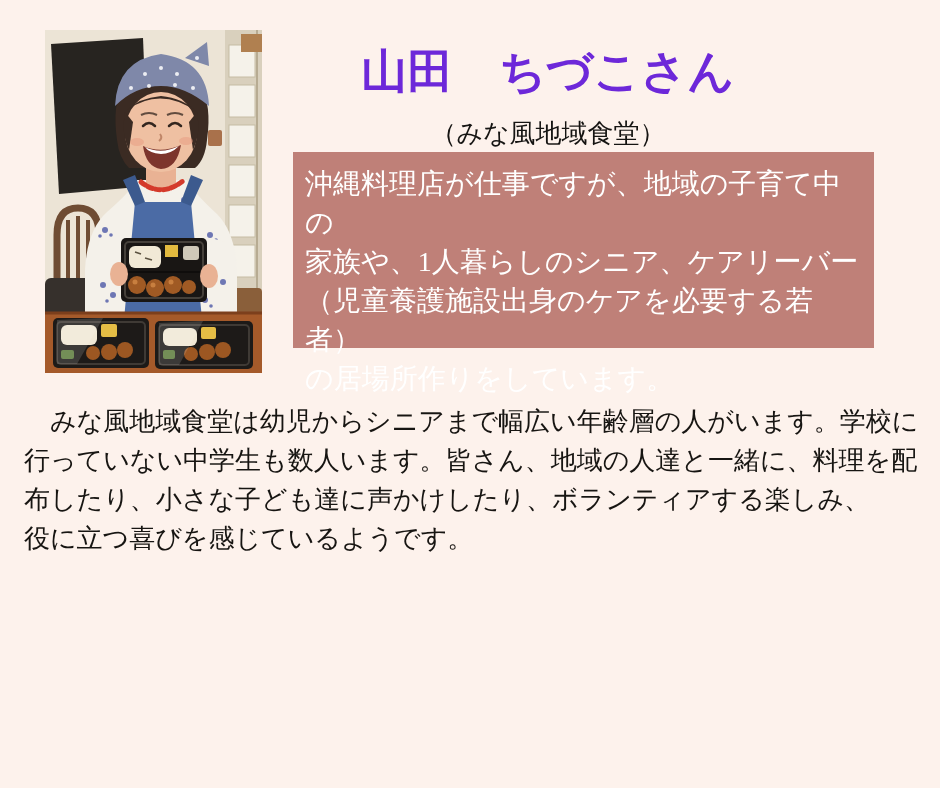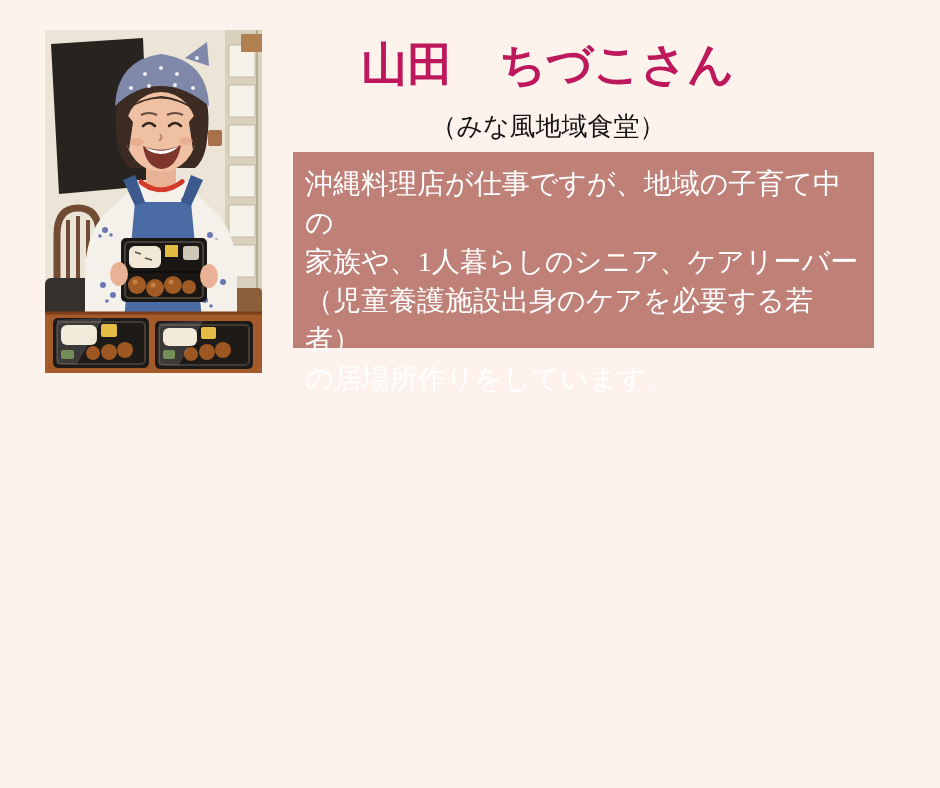--- a/index.html
+++ b/index.html
@@ -15,25 +15,25 @@
     position: absolute; left: 45px; top: 30px;
     width: 217px; height: 343px;
   }
   .photo svg { display: block; }
   .header {
     position: absolute; left: 248px; top: 28px; width: 600px;
     text-align: center;
     font-family: "Liberation Sans", "DejaVu Sans", sans-serif;
   }
   .name {
-    margin: 9px;
+    margin: 16px;
     font-size: 46px;
     font-weight: 600;
     line-height: 1.18;
-    color: #be185d;
+    color: #6d28d9;
   }
   .org {
     margin-top: 18px;
     font-size: 26px;
     font-weight: 500;
     color: #151412;
   }
   .intro-box {
     position: absolute; left: 293px; top: 152px;
     width: 581px; height: 196px;
@@ -229,15 +229,19 @@
   </div>
 
   <div class="intro-box">
     <p>沖縄料理店が仕事ですが、地域の子育て中の
 家族や、1人暮らしのシニア、ケアリーバー
 （児童養護施設出身のケアを必要する若者）
 の居場所作りをしています。</p>
   </div>
 
   <div class="article">
+    <p>　みな風地域食堂は幼児からシニアまで幅広い年齢層の人がいます。学校に
+行っていない中学生も数人います。皆さん、地域の人達と一緒に、料理を配
+布したり、小さな子ども達に声かけしたり、ボランティアする楽しみ、
+役に立つ喜びを感じているようです。</p>
   </div>
 
 </div>
 
 </body></html>

